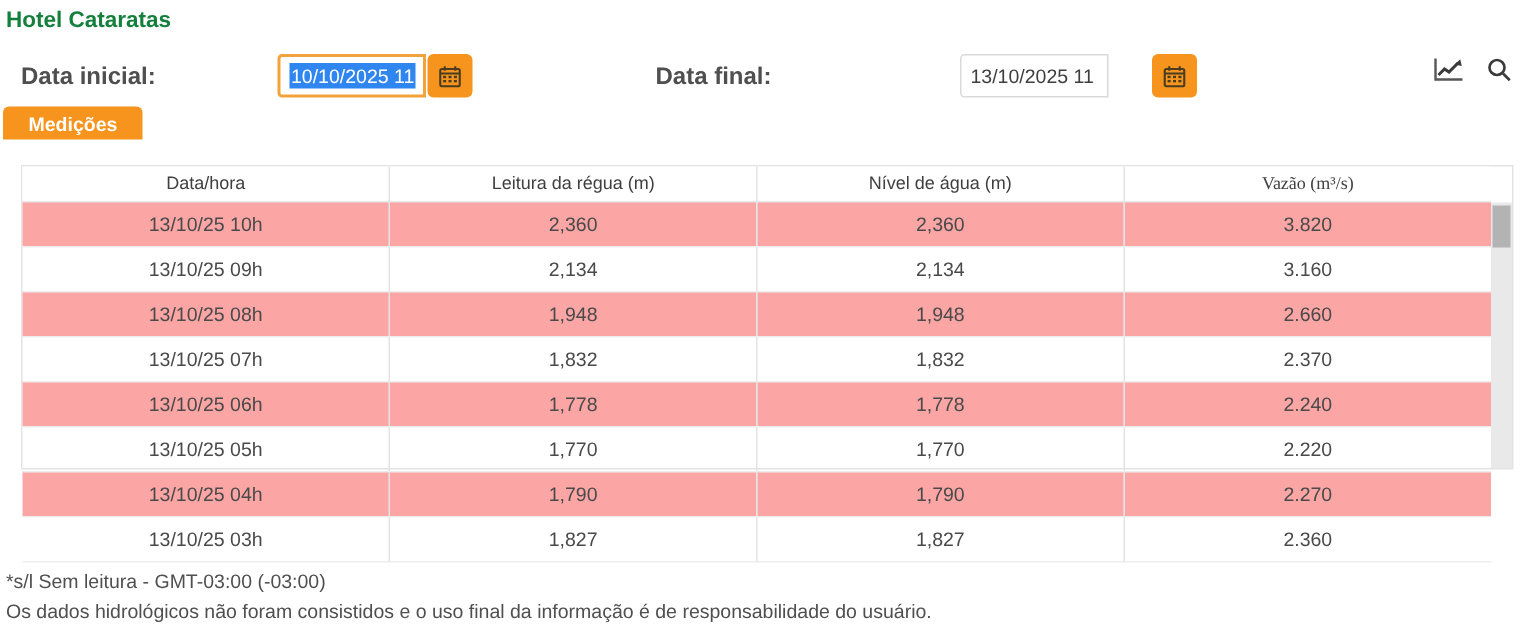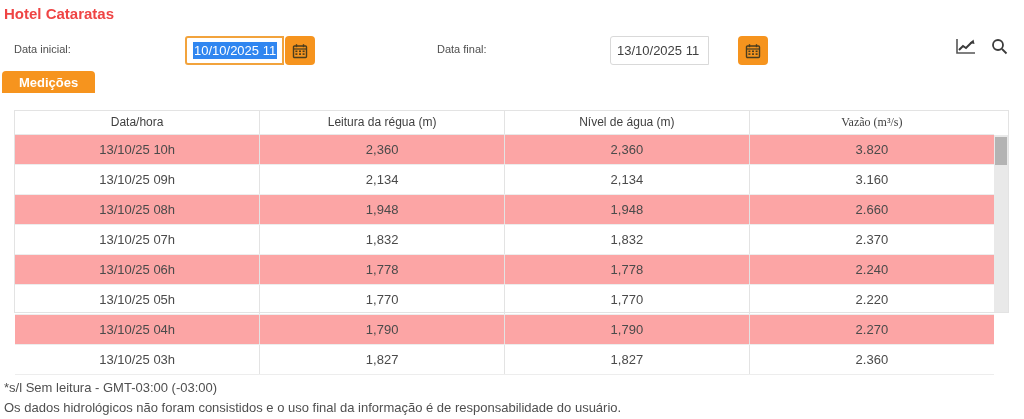--- a/index.html
+++ b/index.html
@@ -10,39 +10,40 @@
     height: 419px;
     background: #ffffff;
     font-family: "Liberation Sans", sans-serif;
     overflow: hidden;
   }
   .page-title {
     position: absolute;
     left: 4px; top: 5px;
     font-size: 15px;
     font-weight: bold;
-    color: #ef4444;
+    color: #15803d;
   }
   .filter-label {
     position: absolute;
     top: 43px;
-    font-size: 11px;
+    font-size: 16px;
     color: #4f4f4f;
+    font-weight: bold;
   }
   .lbl-start { left: 14px; }
   .lbl-end   { left: 437px; }
   .input-group {
     position: absolute;
     top: 36px;
     height: 29px;
     display: flex;
     align-items: stretch;
   }
   .ig-start { left: 185px; }
-  .ig-end   { left: 610px; gap: 28px; }
+  .ig-end   { left: 640px; gap: 28px; }
   .date-input {
     width: 99px;
     height: 29px;
     background: #ffffff;
     border: 1px solid #d9d9d9;
     border-radius: 3px 0 0 3px;
     font-size: 13px;
     color: #3f3f3f;
     display: flex;
     align-items: center;

